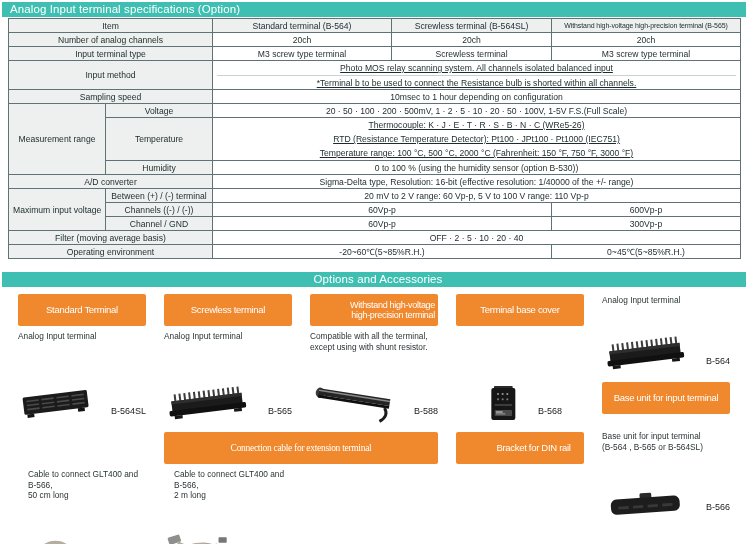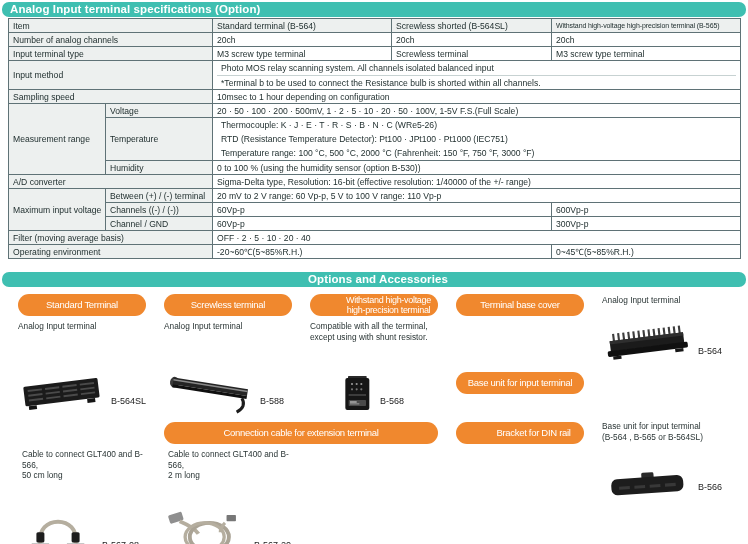--- a/index.html
+++ b/index.html
@@ -7,58 +7,58 @@
     --text:#1c2b2b; --innerline:#c7d2d2;
   }
   *{box-sizing:border-box; margin:0; padding:0;}
   html,body{background:#fff;}
   body{
     width:748px; height:544px; overflow:hidden; position:relative;
     font-family:"Liberation Sans", sans-serif; color:var(--text);
   }
   .bar{
     width:744px; margin:2px 16px 0 2px; height:15px; line-height:15px;
-    background:var(--teal); color:#fff; font-size:11.5px; font-weight:bold;
-    padding-left:8px; letter-spacing:0.1px;border-radius:7px;
+    background:var(--teal); color:#fff; font-size:11.5px; font-weight:normal;
+    padding-left:8px; letter-spacing:0.1px;
   }
   table.spec{
     border-collapse:collapse; table-layout:fixed; width:732px; margin:1px 0 0 8px;
     font-size:8.6px; color:var(--text);
   }
   table.spec td{
     border:1px solid var(--border); height:14px; padding:0 4px;
-    white-space:nowrap; overflow:hidden; vertical-align:middle;
+    white-space:nowrap; overflow:hidden; vertical-align:middle;text-align:center;
   }
   td.lbl{background:var(--cellbg);}
   td.small{font-size:7px; letter-spacing:-0.1px;}
-  td.multi{padding:0;}
+  td.multi{padding:0;text-decoration:underline;}
   td.multi div{padding:1px 4px; height:14px; line-height:13px;}
   td.multi div.inner{border-top:1px solid var(--innerline);}
   td.multi div.noline{border-top:none;}
 
   .cards{
     display:grid; grid-template-columns:repeat(5,128px); column-gap:18px;
     padding:0 0 0 18px; margin-top:7px;
   }
   .card-title{
     background:var(--orange); color:#fff; font-size:9.5px; letter-spacing:-0.3px;
-    text-align:center; border-radius:12px; height:22px; margin-bottom:4px;
+    text-align:right; border-radius:2px; height:32px; margin-bottom:4px;
     display:flex; align-items:center; justify-content:center; line-height:10px;
     padding:0 3px;
   }
-  .card-title.wide{grid-column:2 / span 2;}
+  .card-title.wide{grid-column:2 / span 2;font-family:Liberation Serif, serif;}
   .card-title.col4{grid-column:4;padding-left:30px;}
   .desc{
     font-size:8.3px; text-align:left; color:#2a3535; line-height:10.5px;
     min-height:23px; padding-top:1px;
   }
-  .desc.left{text-align:left; padding-left:4px;}
+  .desc.left{text-align:left; padding-left:4px;margin-left:6px;}
   .imgcell{
     display:flex; align-items:flex-end; justify-content:flex-start;
-    gap:4px; height:50px; padding-bottom:4px;
+    gap:16px; height:50px; padding-bottom:4px;
   }
   .model{font-size:9px; color:#222; padding-bottom:10px; white-space:nowrap;}
   .row2{margin-top:2px;}
 </style>
 </head>
 <body>
 
 <div class="bar">Analog Input terminal specifications (Option)</div>
 
 <table class="spec">
@@ -66,21 +66,21 @@
     <col style="width:97px">
       <col style="width:107px">
       <col style="width:179px">
       <col style="width:160px">
       <col style="width:189px">
   </colgroup>
   <tbody>
       <tr>
     <td colspan="2" class="lbl">Item</td>
     <td class="lbl">Standard terminal (B-564)</td>
-    <td class="lbl">Screwless shorted (B-564SL)</td>
+    <td class="lbl">Screwless terminal (B-564SL)</td>
     <td class="lbl small">Withstand high-voltage high-precision terminal (B-565)</td>
   </tr>
   <tr>
     <td colspan="2" class="lbl">Number of analog channels</td>
     <td>20ch</td>
     <td>20ch</td>
     <td>20ch</td>
   </tr>
   <tr>
     <td colspan="2" class="lbl">Input terminal type</td>
@@ -183,20 +183,33 @@
       <g transform="rotate(-7 56 23)">
         <rect x="8" y="8" width="94" height="25" rx="2" fill="#1b1b1b"></rect>
         <line x1="13" y1="14" x2="101" y2="14" stroke="#4a4a4a" stroke-width="2.4" stroke-dasharray="18 4"></line>
         <line x1="13" y1="20" x2="101" y2="20" stroke="#4a4a4a" stroke-width="2.4" stroke-dasharray="18 4"></line>
         <line x1="13" y1="26" x2="101" y2="26" stroke="#4a4a4a" stroke-width="2.4" stroke-dasharray="18 4"></line>
         <rect x="12" y="33" width="10" height="5" fill="#141414"></rect>
         <rect x="86" y="33" width="10" height="5" fill="#141414"></rect>
       </g>
     </svg>
     <span class="model">B-564SL</span>
+  </div>
+  <div class="imgcell">
+    <svg width="92" height="44" viewBox="0 0 112 46">
+      <g transform="rotate(-7 56 23)">
+        <line x1="14" y1="10" x2="98" y2="10" stroke="#3d3d3d" stroke-width="9" stroke-dasharray="2.6 3.6"></line>
+        <rect x="10" y="14" width="90" height="13" fill="#1b1b1b"></rect>
+        <rect x="10" y="14" width="90" height="4" fill="#2e2e2e"></rect>
+        <rect x="6" y="26" width="98" height="7" rx="2" fill="#101010"></rect>
+        <rect x="12" y="33" width="10" height="4" fill="#161616"></rect>
+        <rect x="88" y="33" width="10" height="4" fill="#161616"></rect>
+      </g>
+    </svg>
+    <span class="model">B-565</span>
   </div>
   <div class="imgcell">
     <svg width="92" height="44" viewBox="0 0 120 50">
       <g transform="rotate(9 60 25)">
         <ellipse cx="12" cy="17" rx="6" ry="7" fill="#3a3a3a"></ellipse>
         <rect x="10" y="11" width="98" height="9" fill="#242424"></rect>
         <rect x="10" y="13" width="98" height="2" fill="#8a8a8a"></rect>
         <rect x="10" y="20" width="98" height="4" fill="#0f0f0f"></rect>
         <path d="M 102,24 q 8,10 -4,19" stroke="#1c1c1c" stroke-width="4" fill="none"></path>
       </g>

